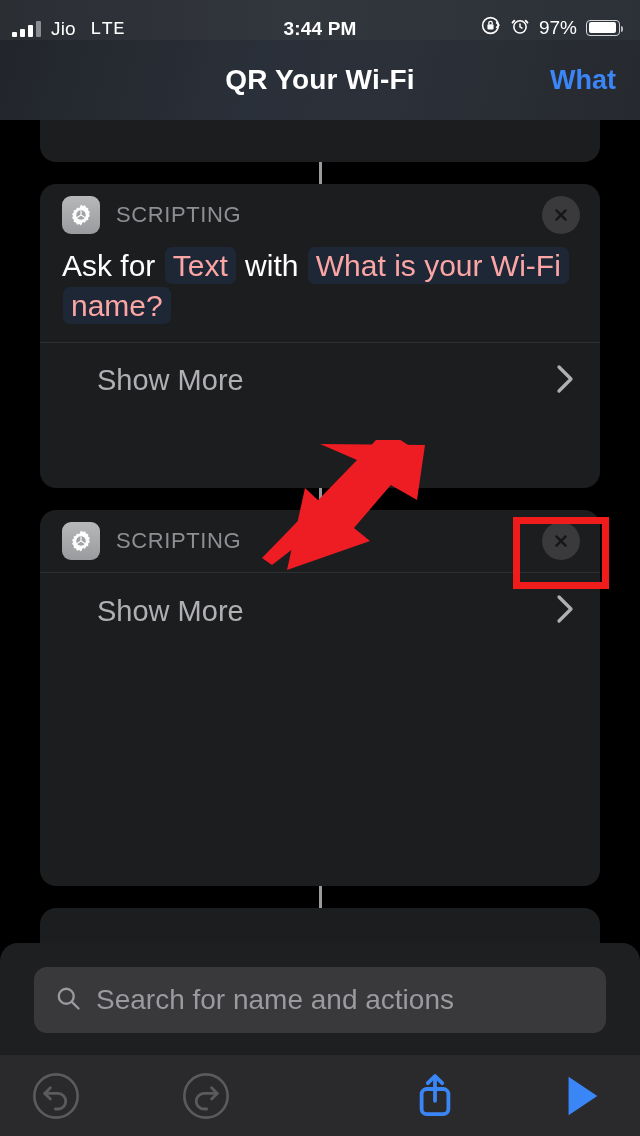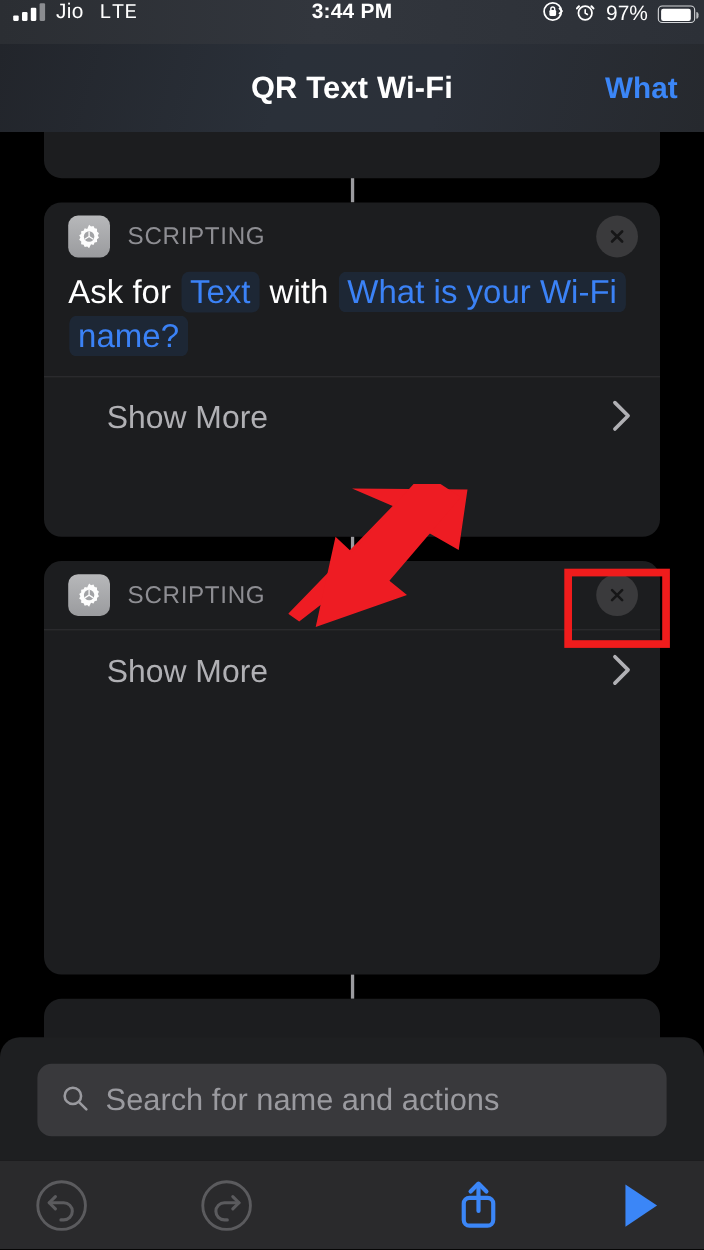--- a/index.html
+++ b/index.html
@@ -7,40 +7,40 @@
     width:640px; height:1136px;
     background:#000;
     font-family:"Liberation Sans", sans-serif;
     overflow:hidden;
   }
   #screen { position:relative; width:640px; height:1136px; background:#000; overflow:hidden; }
 
   
   .statusbar {
     position:absolute; left:0; top:0; width:640px; height:40px;
-    display:flex; align-items:flex-start;
+    display:flex; align-items:flex-end;
     background:linear-gradient(to right,#2b2e33 0%,#32363d 45%,#2c3037 100%);
     color:#fff; z-index:30;
   }
   .sb-left { display:flex; align-items:center; gap:10px; padding-left:12px; }
   .signal { display:flex; align-items:flex-end; gap:3px; height:16px; }
   .signal i { display:block; width:5px; background:#ffffff; border-radius:1px; }
   .signal i:nth-child(1){ height:5px; }
   .signal i:nth-child(2){ height:8px; }
   .signal i:nth-child(3){ height:12px; }
   .signal i:nth-child(4){ height:16px; background:#8b8d91; }
   .carrier { font-size:19px; letter-spacing:0.2px; }
   .lte { font-size:19px; letter-spacing:0.3px; margin-left:4px;font-family:Liberation Mono, monospace; }
   .sb-center {
     position:absolute; left:0; right:0; text-align:center;
     font-size:19px; font-weight:bold; letter-spacing:0.2px;
   }
   .sb-right {
     margin-left:auto; display:flex; align-items:center; gap:9px;
-    padding-right:8px; position:relative; z-index:2;
+    padding-right:20px; position:relative; z-index:2;
   }
   .battpct { font-size:19px; }
   .batt { position:relative; width:34px; height:16px; border:1.6px solid #d5d7da;
           border-radius:4px; }
   .batt .fill { position:absolute; left:1.5px; top:1.5px; bottom:1.5px; width:85%;
                 background:#fff; border-radius:2px; }
   .batt:after { content:""; position:absolute; right:-4px; top:5px; width:2.5px; height:6px;
                 background:#b9bbbe; border-radius:0 2px 2px 0; }
 
   
@@ -86,21 +86,21 @@
     letter-spacing:0.6px;
   }
   .close-btn {
     margin-left:auto; width:38px; height:38px; border-radius:50%;
     background:#3a3a3c; display:flex; align-items:center; justify-content:center;
   }
 
   .card-body { padding:0 22px 16px 22px; }
   .phrase { font-size:30px; line-height:1.33; color:#ffffff; }
   .phrase .tok {
-    color:#3b82f6; background:#1d2735; border-radius:7px;
+    color:#fca5a5; background:#1d2735; border-radius:7px;
     padding:2px 8px; margin:0 1px;
     box-decoration-break:clone; -webkit-box-decoration-break:clone;
   }
   .tokgear {
     display:inline-block; width:26px; height:26px; border-radius:6px;
     background:linear-gradient(180deg,#bcbdbf 0%,#9d9ea1 100%);
     vertical-align:-4px; margin-right:3px; position:relative;
   }
   .tokgear svg { position:absolute; left:3px; top:3px; }
 
@@ -175,21 +175,21 @@
         </svg>
       </span>
       <span class="battpct">97%</span>
       <span class="batt">
           <span class="fill"></span>
         </span>
     </div>
   </div>
 
   <div class="navbar">
-    <div class="nav-title">QR Text Wi-Fi</div>
+    <div class="nav-title">QR Your Wi-Fi</div>
     <div class="nav-done">What</div>
   </div>
 
   <div class="content">
 
     <div class="card partial-top"></div>
     <div class="connector" style="top:42px; height:22px;"></div>
 
     <div class="card" style="top:64px; height:304px;">
       <div class="card-head">

